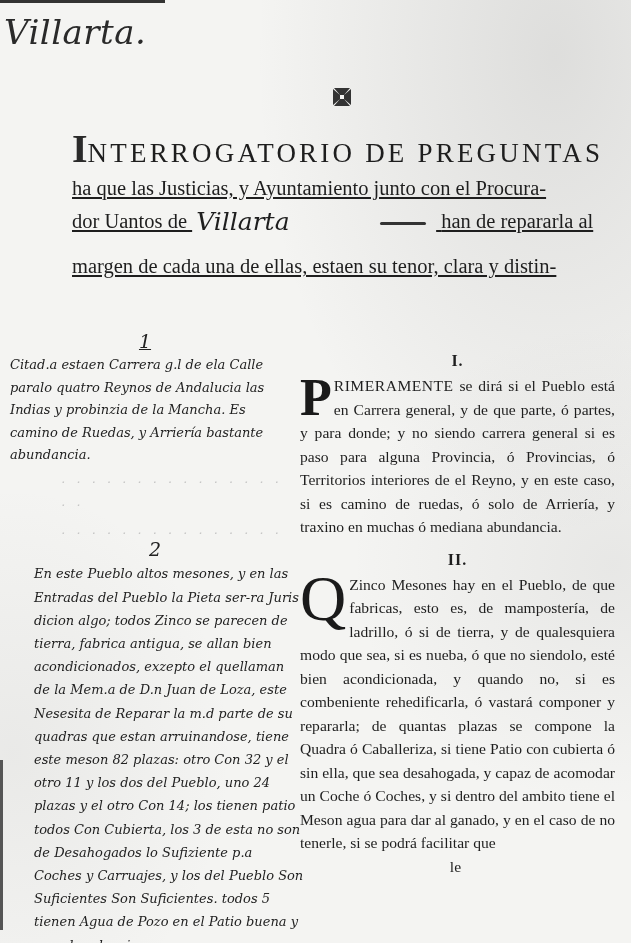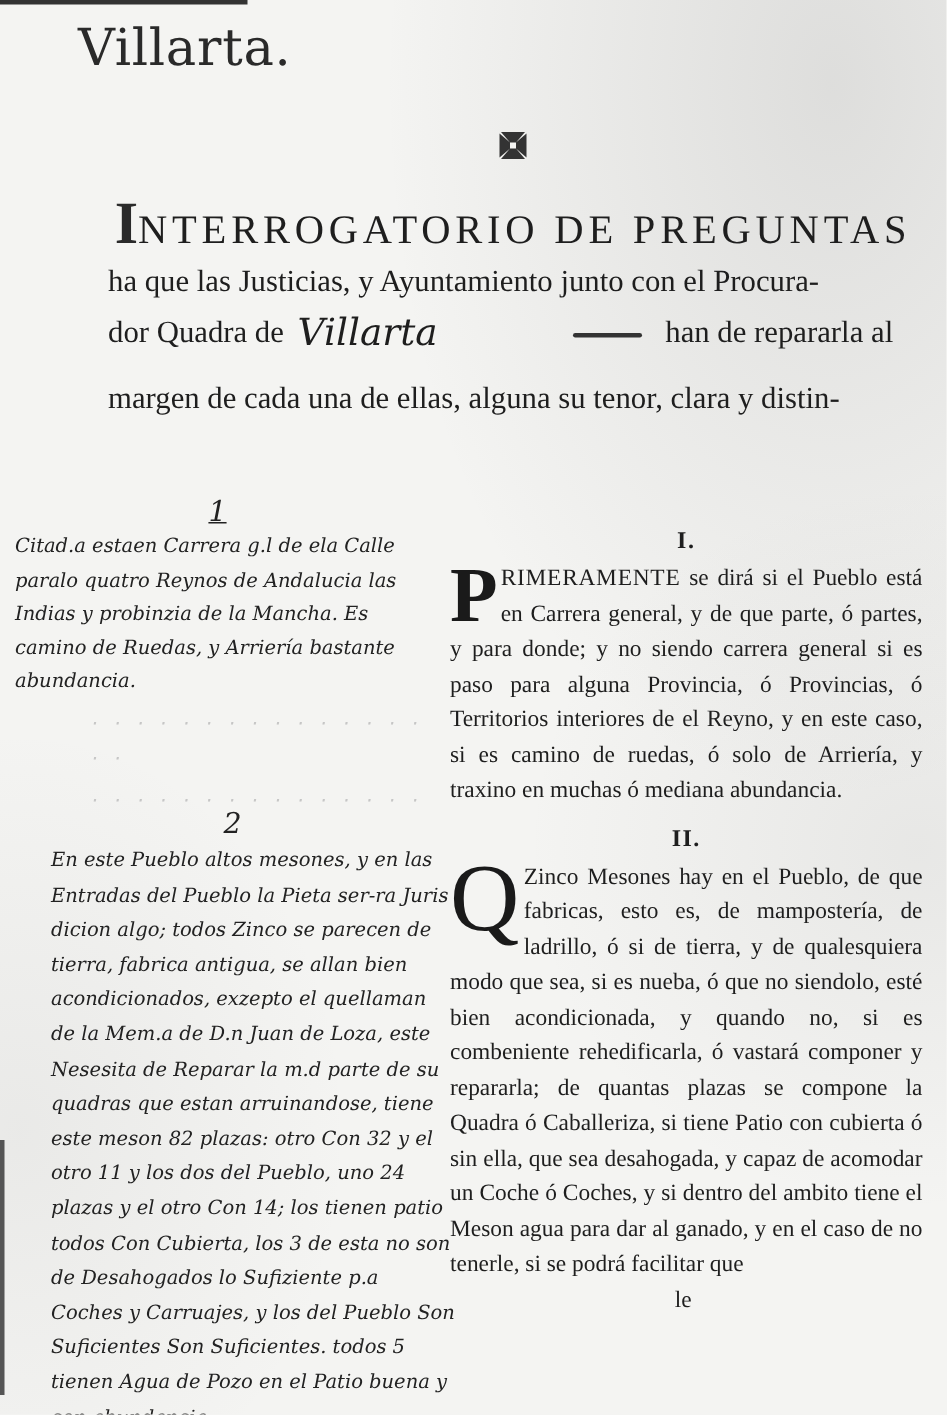--- a/index.html
+++ b/index.html
@@ -19,34 +19,33 @@
       pointer-events: none;
     }
     .top-shadow {
       position: absolute; left: 0; top: 0; width: 165px; height: 3px; background: #333;
     }
     .left-edge {
       position: absolute; left: 0; top: 760px; width: 3px; height: 170px; background: #555;
     }
     .header-script {
       position: absolute; left: 4px; top: 12px;
-      font-family: "DejaVu Serif", serif; 
-      font-size: 34px; letter-spacing: 0.5px; color: #2a2a2a; margin-left: 48px;
+      font-family: "DejaVu Serif", serif; font-style: italic;
+      font-size: 34px; letter-spacing: 0.5px; color: #2a2a2a;
     }
     .cross-ornament {
       position: absolute; left: 331px; top: 86px; width: 22px; height: 22px;
     }
     .title-block { position: absolute; left: 72px; top: 130px; width: 540px; }
     .main-title {
       font-size: 27px; letter-spacing: 3.2px; line-height: 38px; white-space: nowrap;
       margin-left: 0px;
-      text-align: center;
     }
     .main-title .dropcap { font-size: 40px; font-weight: bold; color: #2a2a2a; letter-spacing: 0; }
-    .intro-line { font-size: 20.5px; line-height: 33px; white-space: nowrap; }
+    .intro-line { font-size: 20.5px; line-height: 33px; white-space: nowrap; text-decoration: underline; }
     .handwritten-inline {
       display: inline-block; font-family: "DejaVu Serif", serif; font-style: italic;
       font-size: 25px; width: 190px; margin: 0 4px 12px 4px; text-align: left;
       vertical-align: -2px;
     }
     .flourish { display: inline-block; width: 46px; height: 3px; background: #333; vertical-align: middle; margin-left: -10px; margin-right: 10px; border-radius: 2px; }
 
     .answers-col { position: absolute; left: 10px; top: 330px; width: 285px; }
     .answer {
       font-family: "DejaVu Serif", serif; font-style: italic;
@@ -87,25 +86,25 @@
   <path d="M3 2 L19 2 L13 9 L20 3 L20 19 L13 13 L19 20 L3 20 L9 13 L2 19 L2 3 L9 9 Z" fill="#333"></path>
   <rect x="9" y="9" width="4" height="4" fill="#f4f4f2"></rect>
 </svg>
 
 <div class="title-block">
   <div class="main-title">
     <span class="dropcap">I</span><span>NTERROGATORIO DE PREGUNTAS</span>
   </div>
   <div class="intro-line">ha que las Justicias, y Ayuntamiento junto con el Procura-</div>
   <div class="intro-line">
-    <span>dor Quadra de</span>
+    <span>dor Uantos de</span>
     <span class="handwritten-inline">Villarta</span><span class="flourish"></span>
     <span>han de repararla al</span>
   </div>
-  <div class="intro-line">margen de cada una de ellas, alguna su tenor, clara y distin-</div>
+  <div class="intro-line">margen de cada una de ellas, estaen su tenor, clara y distin-</div>
 </div>
 
 <div class="answers-col">
   <div class="answer">
     <div class="answer-num first">1</div>
     <div class="answer-1-text">Citad.a estaen Carrera g.l de ela Calle paralo quatro Reynos de Andalucia las Indias y probinzia de la Mancha. Es camino de Ruedas, y Arriería bastante abundancia.</div>
     <div class="faded-line">· · · · · · · · · · · · · · · · ·</div>
     <div class="faded-line">· · · · · · · · · · · · · · ·</div>
   </div>
   <div class="answer answer-2">

